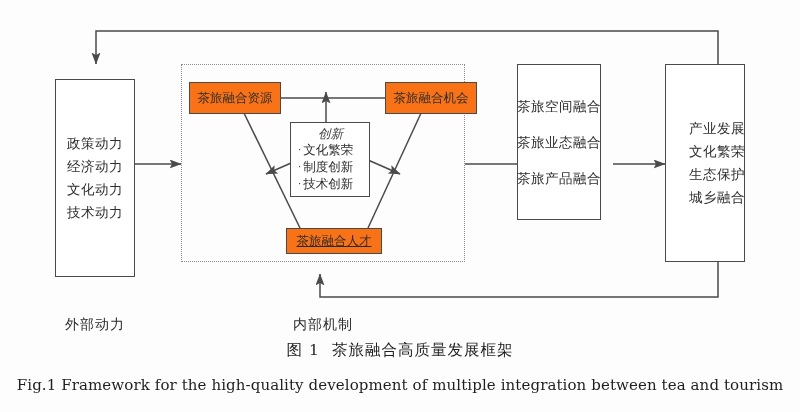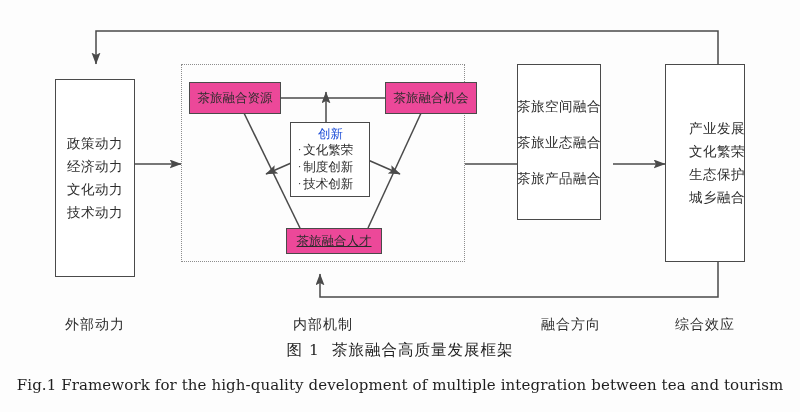--- a/index.html
+++ b/index.html
@@ -43,21 +43,21 @@
   .dotted-region {
     position: absolute;
     box-sizing: border-box;
     border: 1.5px dotted #8d8d8d;
     background: transparent;
   }
   .small-box {
     position: absolute;
     box-sizing: border-box;
     border: 1.6px solid #4a4a4a;
-    background: #ec4899;
+    background: #f97316;
     display: flex;
     align-items: center;
     justify-content: center;
   }
   .small-box .line {
     font-size: 12.5px;
     line-height: 18px;
     white-space: nowrap;
     color: #2d2d2d;
   }
@@ -71,21 +71,22 @@
     flex-direction: column;
     align-items: flex-start;
     justify-content: center;
     padding: 2px 6px 3px 7px;
   }
   #innovation-box .heading {
     font-size: 12.5px;
     line-height: 16px;
     align-self: center;
     white-space: nowrap;
-    color: #1d4ed8;
+    color: #404040;
+    font-style: italic;
   }
   #innovation-box .bullet {
     font-size: 12.5px;
     line-height: 16px;
     white-space: nowrap;
     color: #2d2d2d;
   }
   #innovation-box .bullet .dot {
     font-size: 10px;
     margin-right: 2px;
@@ -204,28 +205,26 @@
     <div class="line">茶旅融合人才</div>
   </div>
 
   <div class="stage-caption" style="left:181px; top:272px; width:284px;">内部机制</div>
 
   <div class="box" id="direction-box" style="left:517px; top:64px; width:84px; height:156px;gap:13px;">
     <div class="line">茶旅空间融合</div>
     <div class="line">茶旅业态融合</div>
     <div class="line">茶旅产品融合</div>
   </div>
-  <div class="stage-caption" style="left:529px; top:272px; width:84px;">融合方向</div>
 
   <div class="box" id="effect-box" style="left:665px; top:64px; width:80px; height:198px;padding-left:24px;">
     <div class="line">产业发展</div>
     <div class="line">文化繁荣</div>
     <div class="line">生态保护</div>
     <div class="line">城乡融合</div>
   </div>
-  <div class="stage-caption" style="left:665px; top:272px; width:80px;">综合效应</div>
 
   <div id="caption-cn">
     <span class="num">图 1</span><span>茶旅融合高质量发展框架</span>
   </div>
   <div id="caption-en">Fig.1 Framework for the high-quality development of multiple integration between tea and tourism</div>
 
 </div>
 
 </body></html>

